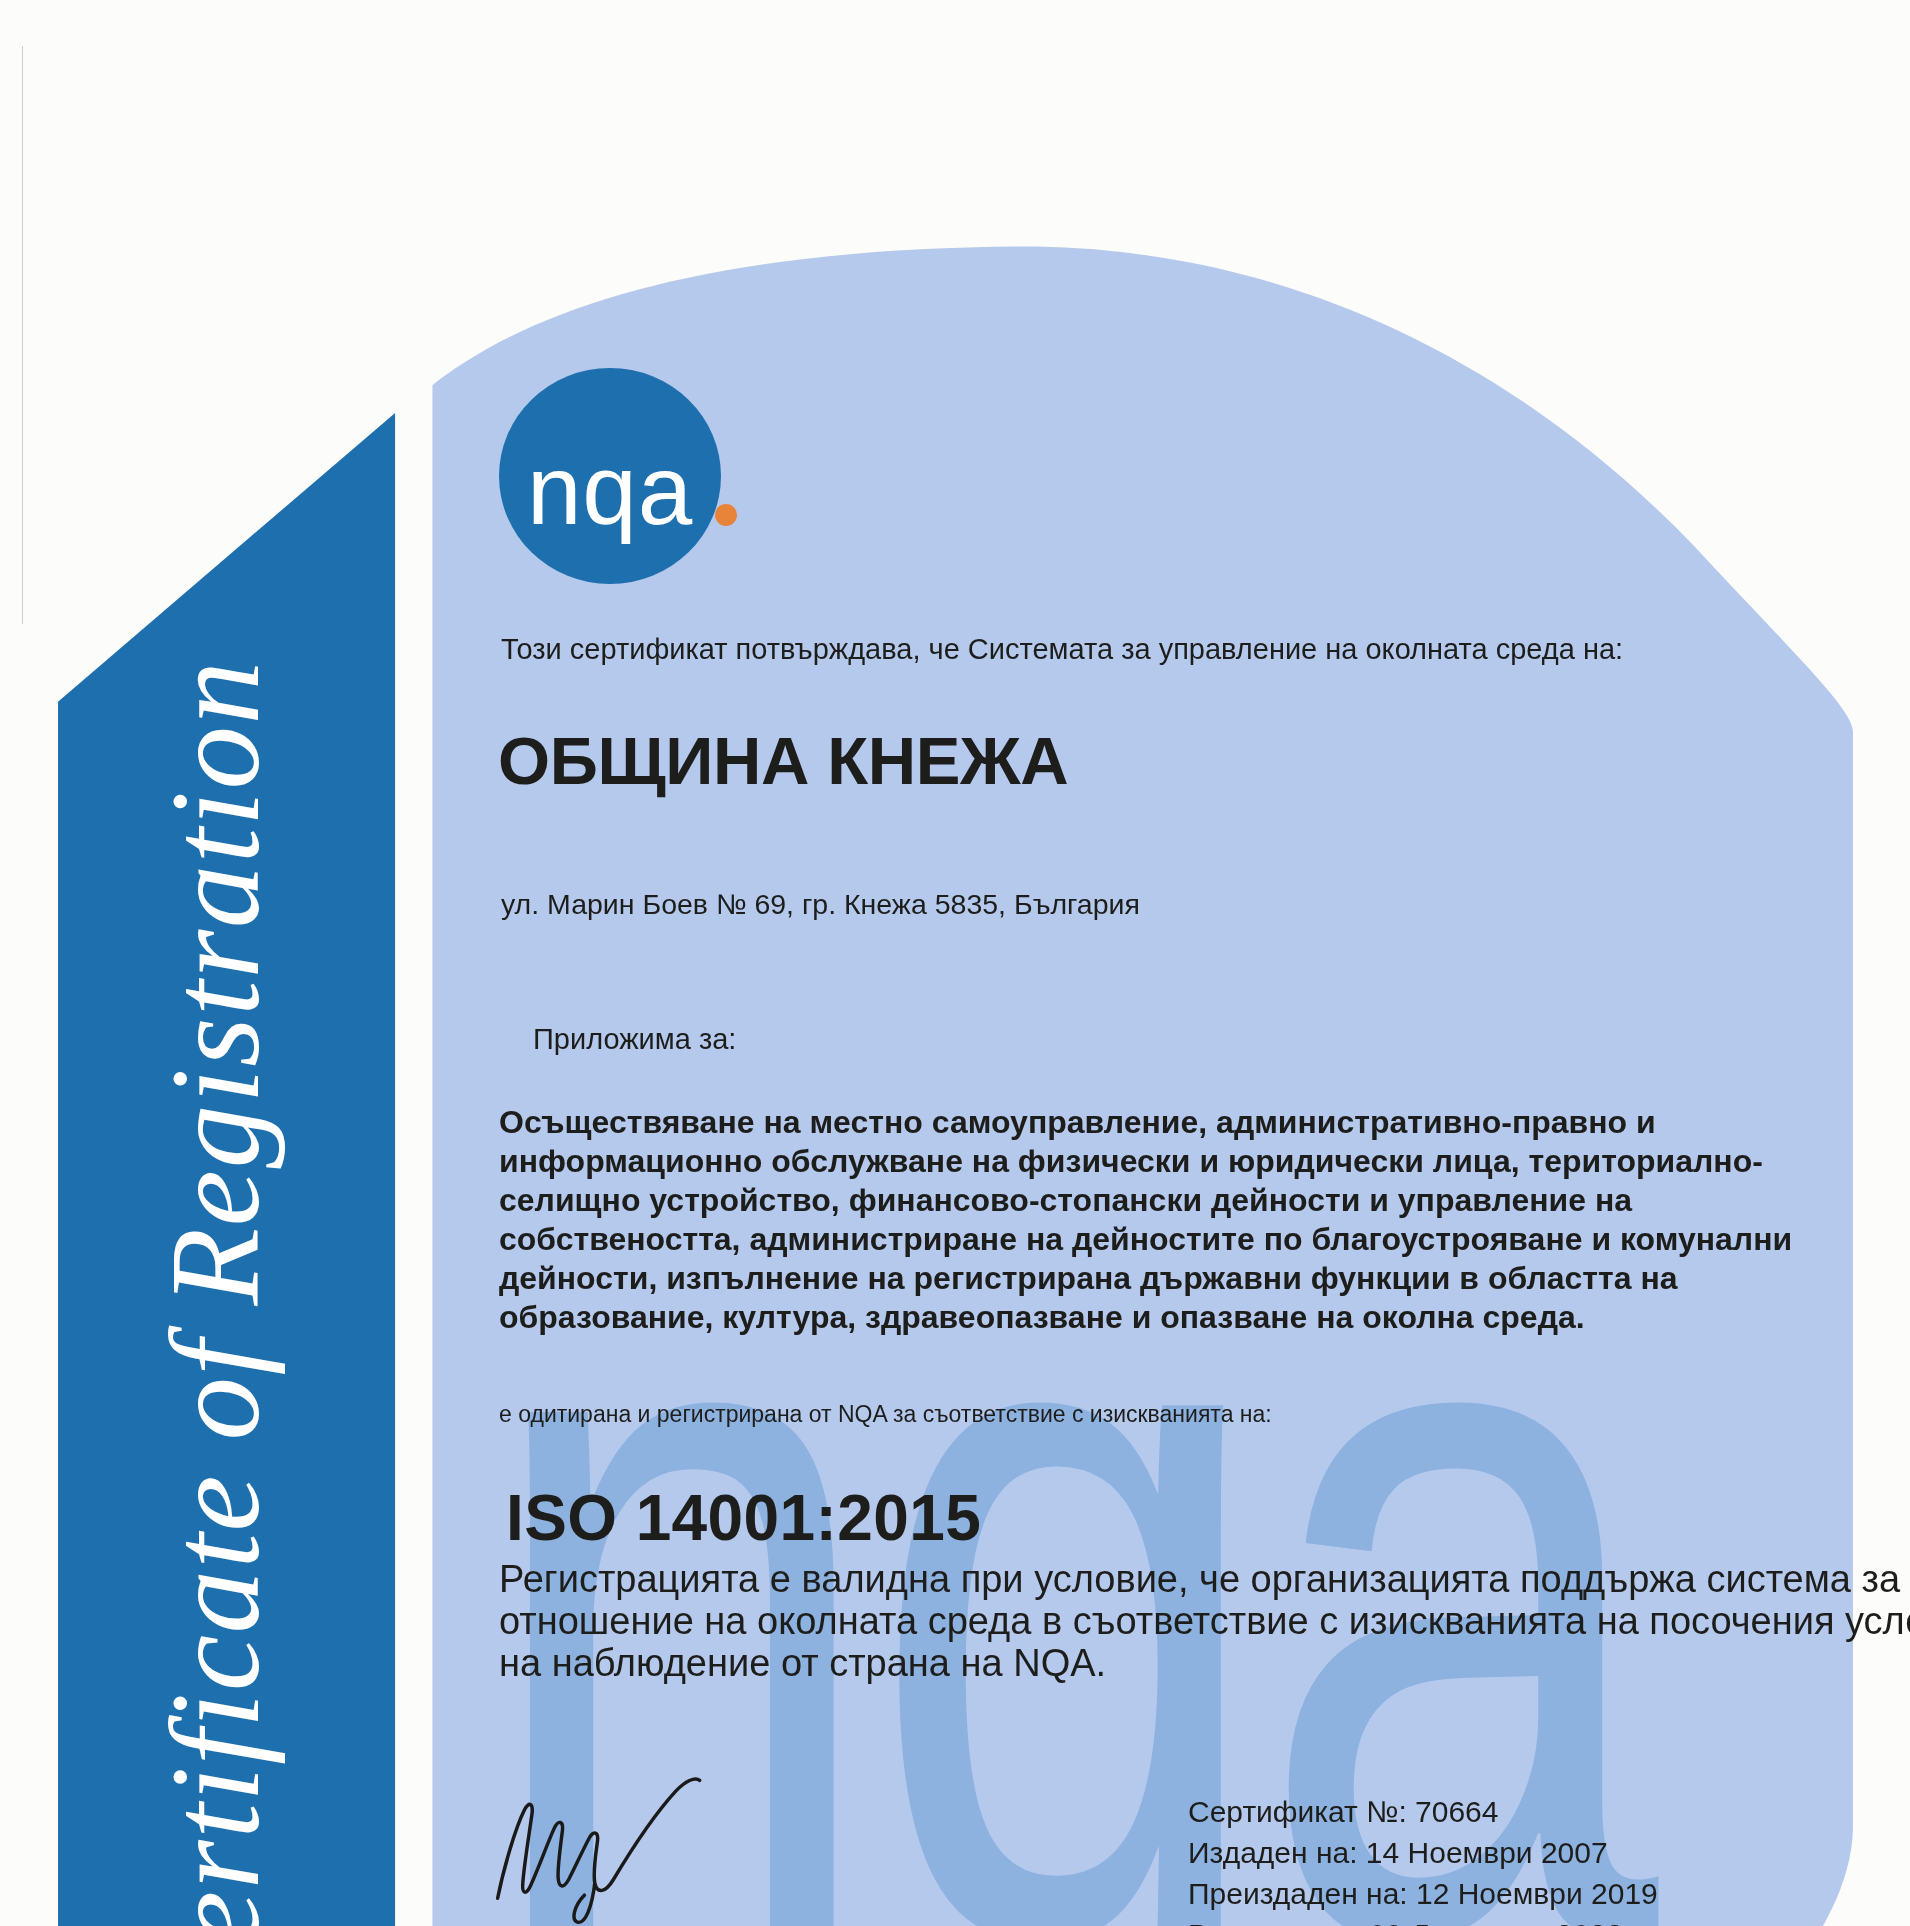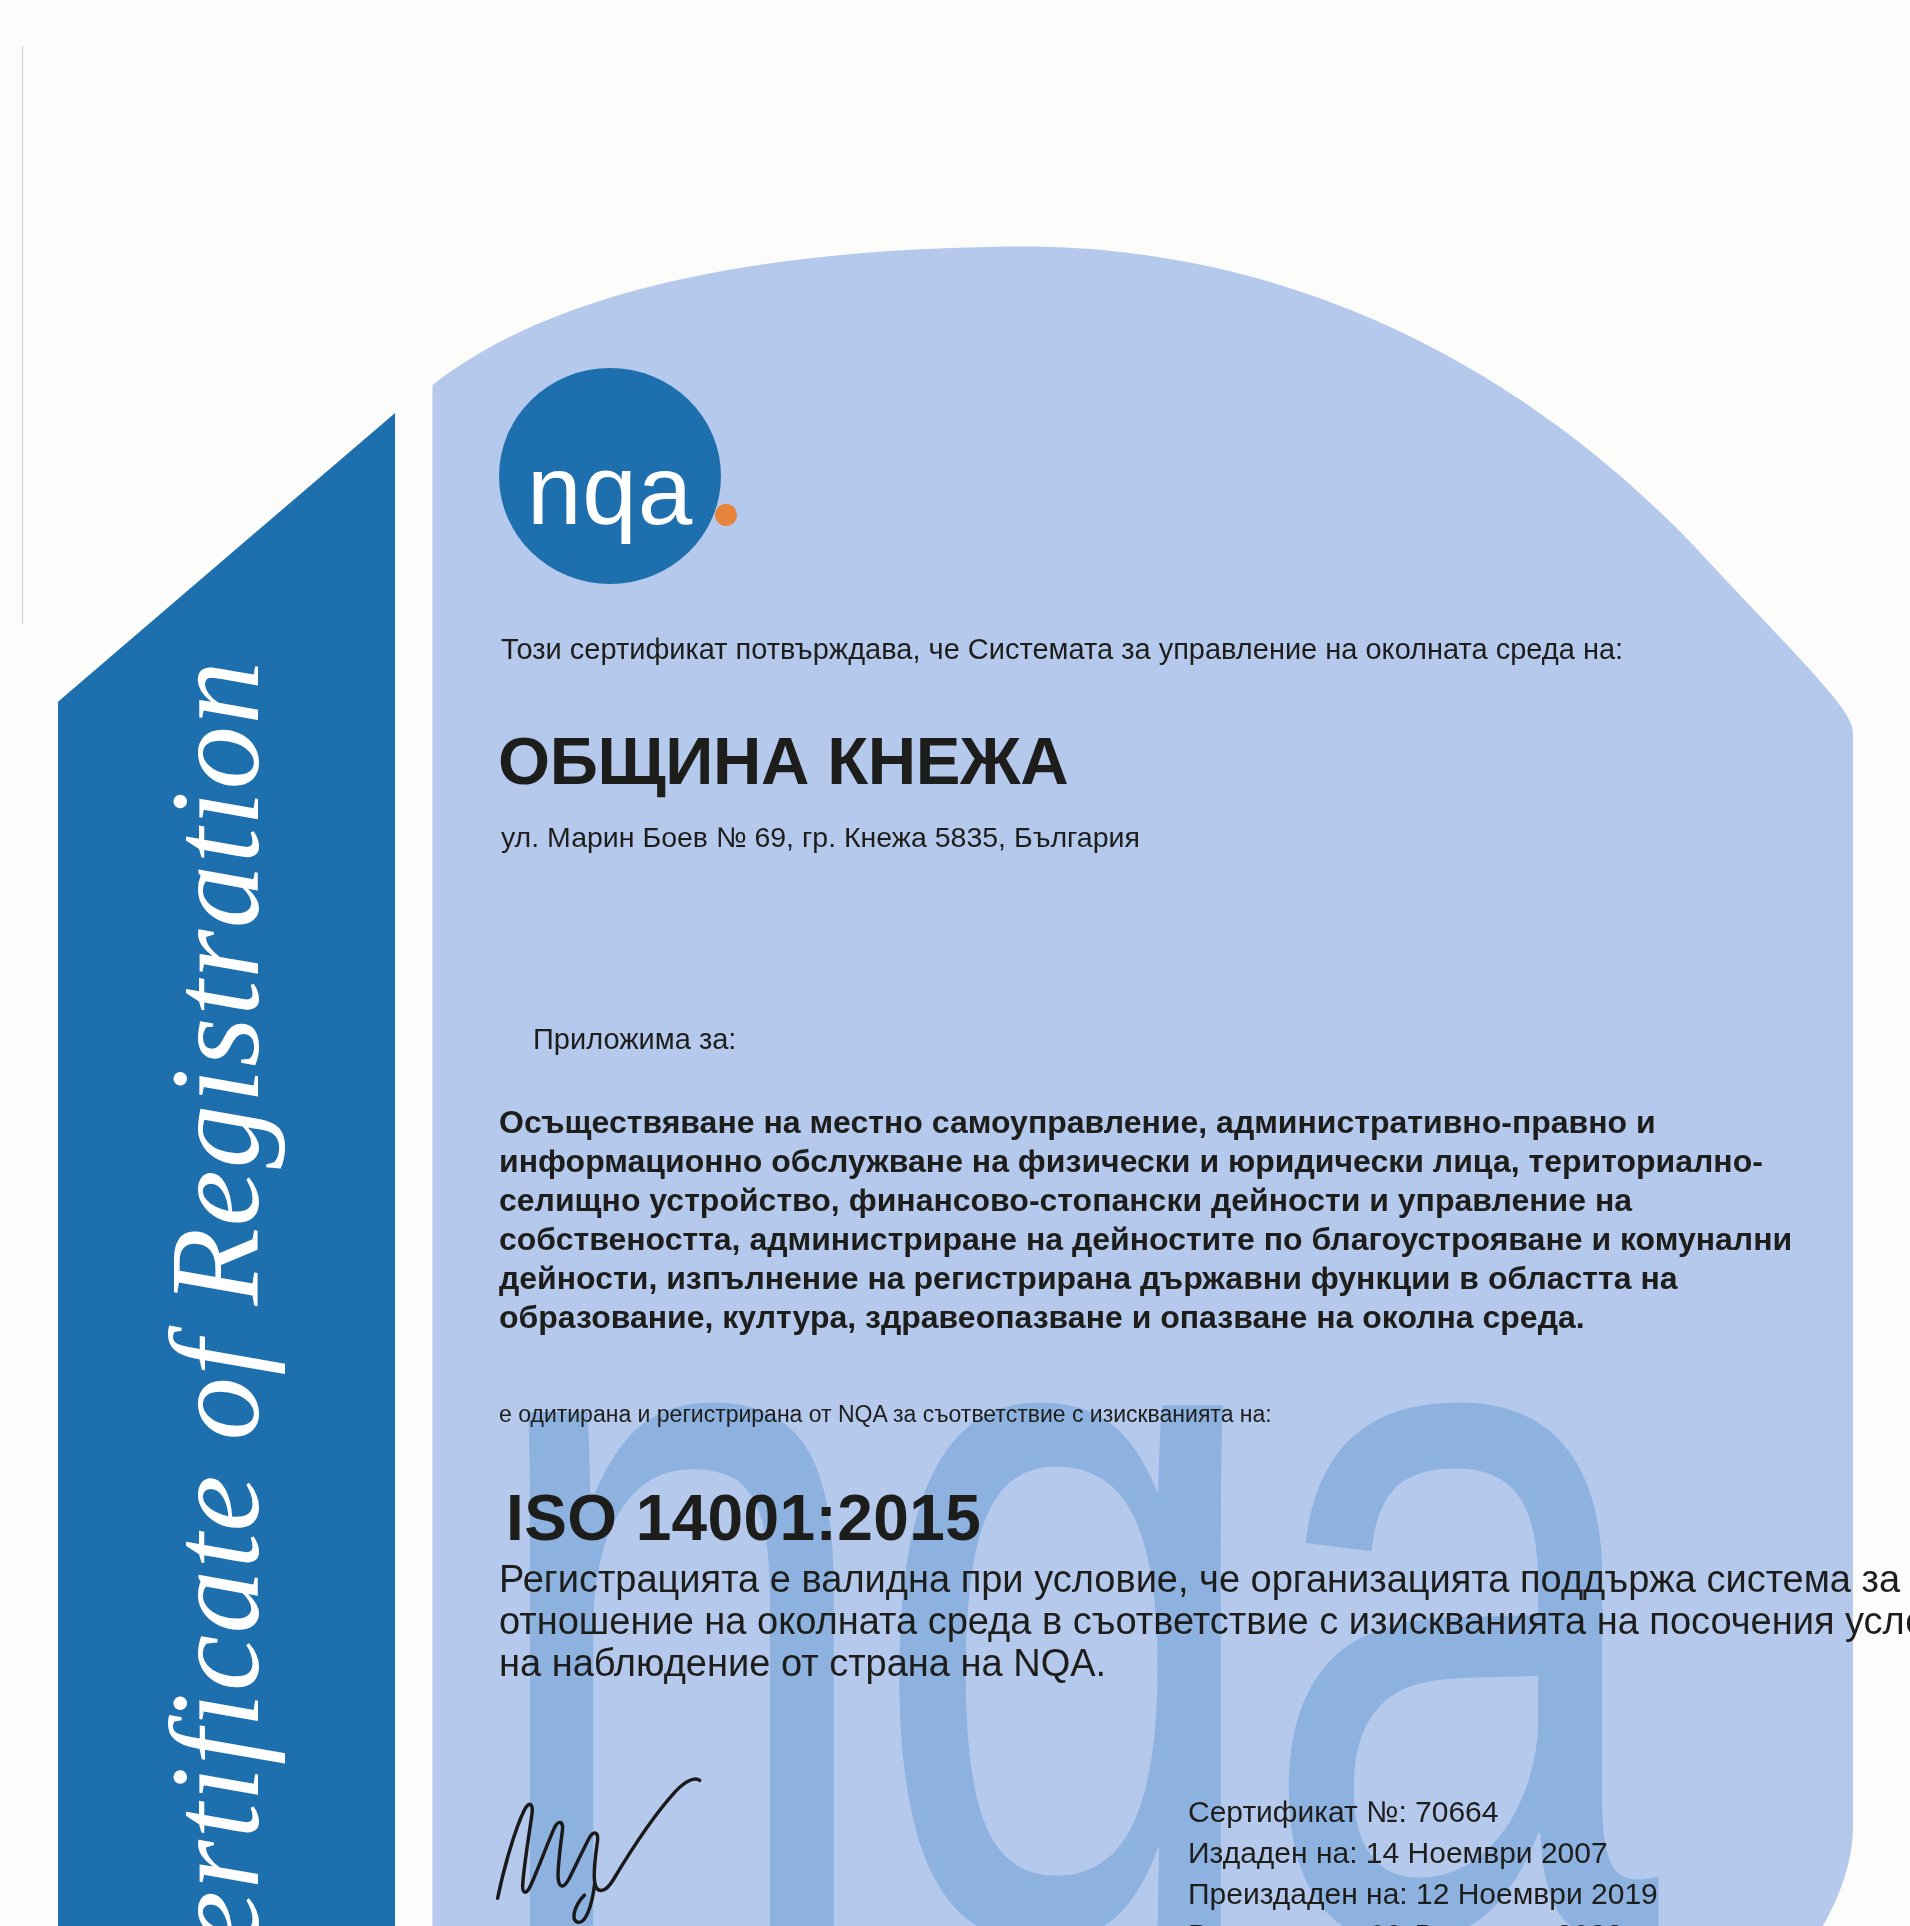--- a/index.html
+++ b/index.html
@@ -47,21 +47,21 @@
     font-size:98px;line-height:98px;font-weight:400;
     color:#ffffff;letter-spacing:0.8px;margin-top:27px;
   }
   .nqa-dot{
     position:absolute;left:715px;top:504px;width:22.3px;height:22.3px;
     border-radius:50%;background:#e8833a;
   }
   .txt{position:absolute;white-space:nowrap;}
   .intro        {left:501px;top:630px;font-size:29px;line-height:39px;}
   .org-name     {left:498px;top:720px;font-size:67px;line-height:81px;font-weight:700;letter-spacing:-0.4px;}
-  .org-address  {left:501px;top:818px;font-size:28.5px;line-height:39px;}
+  .org-address  {left:501px;top:885px;font-size:28.5px;line-height:39px;}
   .applicable   {left:499px;top:1020px;font-size:29px;line-height:39px;margin-left:34px;}
   .scope        {left:499px;top:1103px;font-size:32px;line-height:39px;font-weight:700;}
   .audited      {left:499px;top:1395px;font-size:23px;line-height:39px;}
   .standard     {left:498px;top:1480px;font-size:64px;line-height:77px;font-weight:700;letter-spacing:0.4px;margin-left:8px;}
   .validity     {left:499px;top:1558px;font-size:38px;line-height:42px;}
   .sig-svg      {position:absolute;left:488px;top:1771px;width:239px;height:162px;}
   .details      {left:1188px;top:1791px;font-size:30px;line-height:41px;}
   .scan-edge-left{position:absolute;left:21.6px;top:46px;width:1.5px;height:578px;background:#cfcfcd;}
 </style>
 </head>

